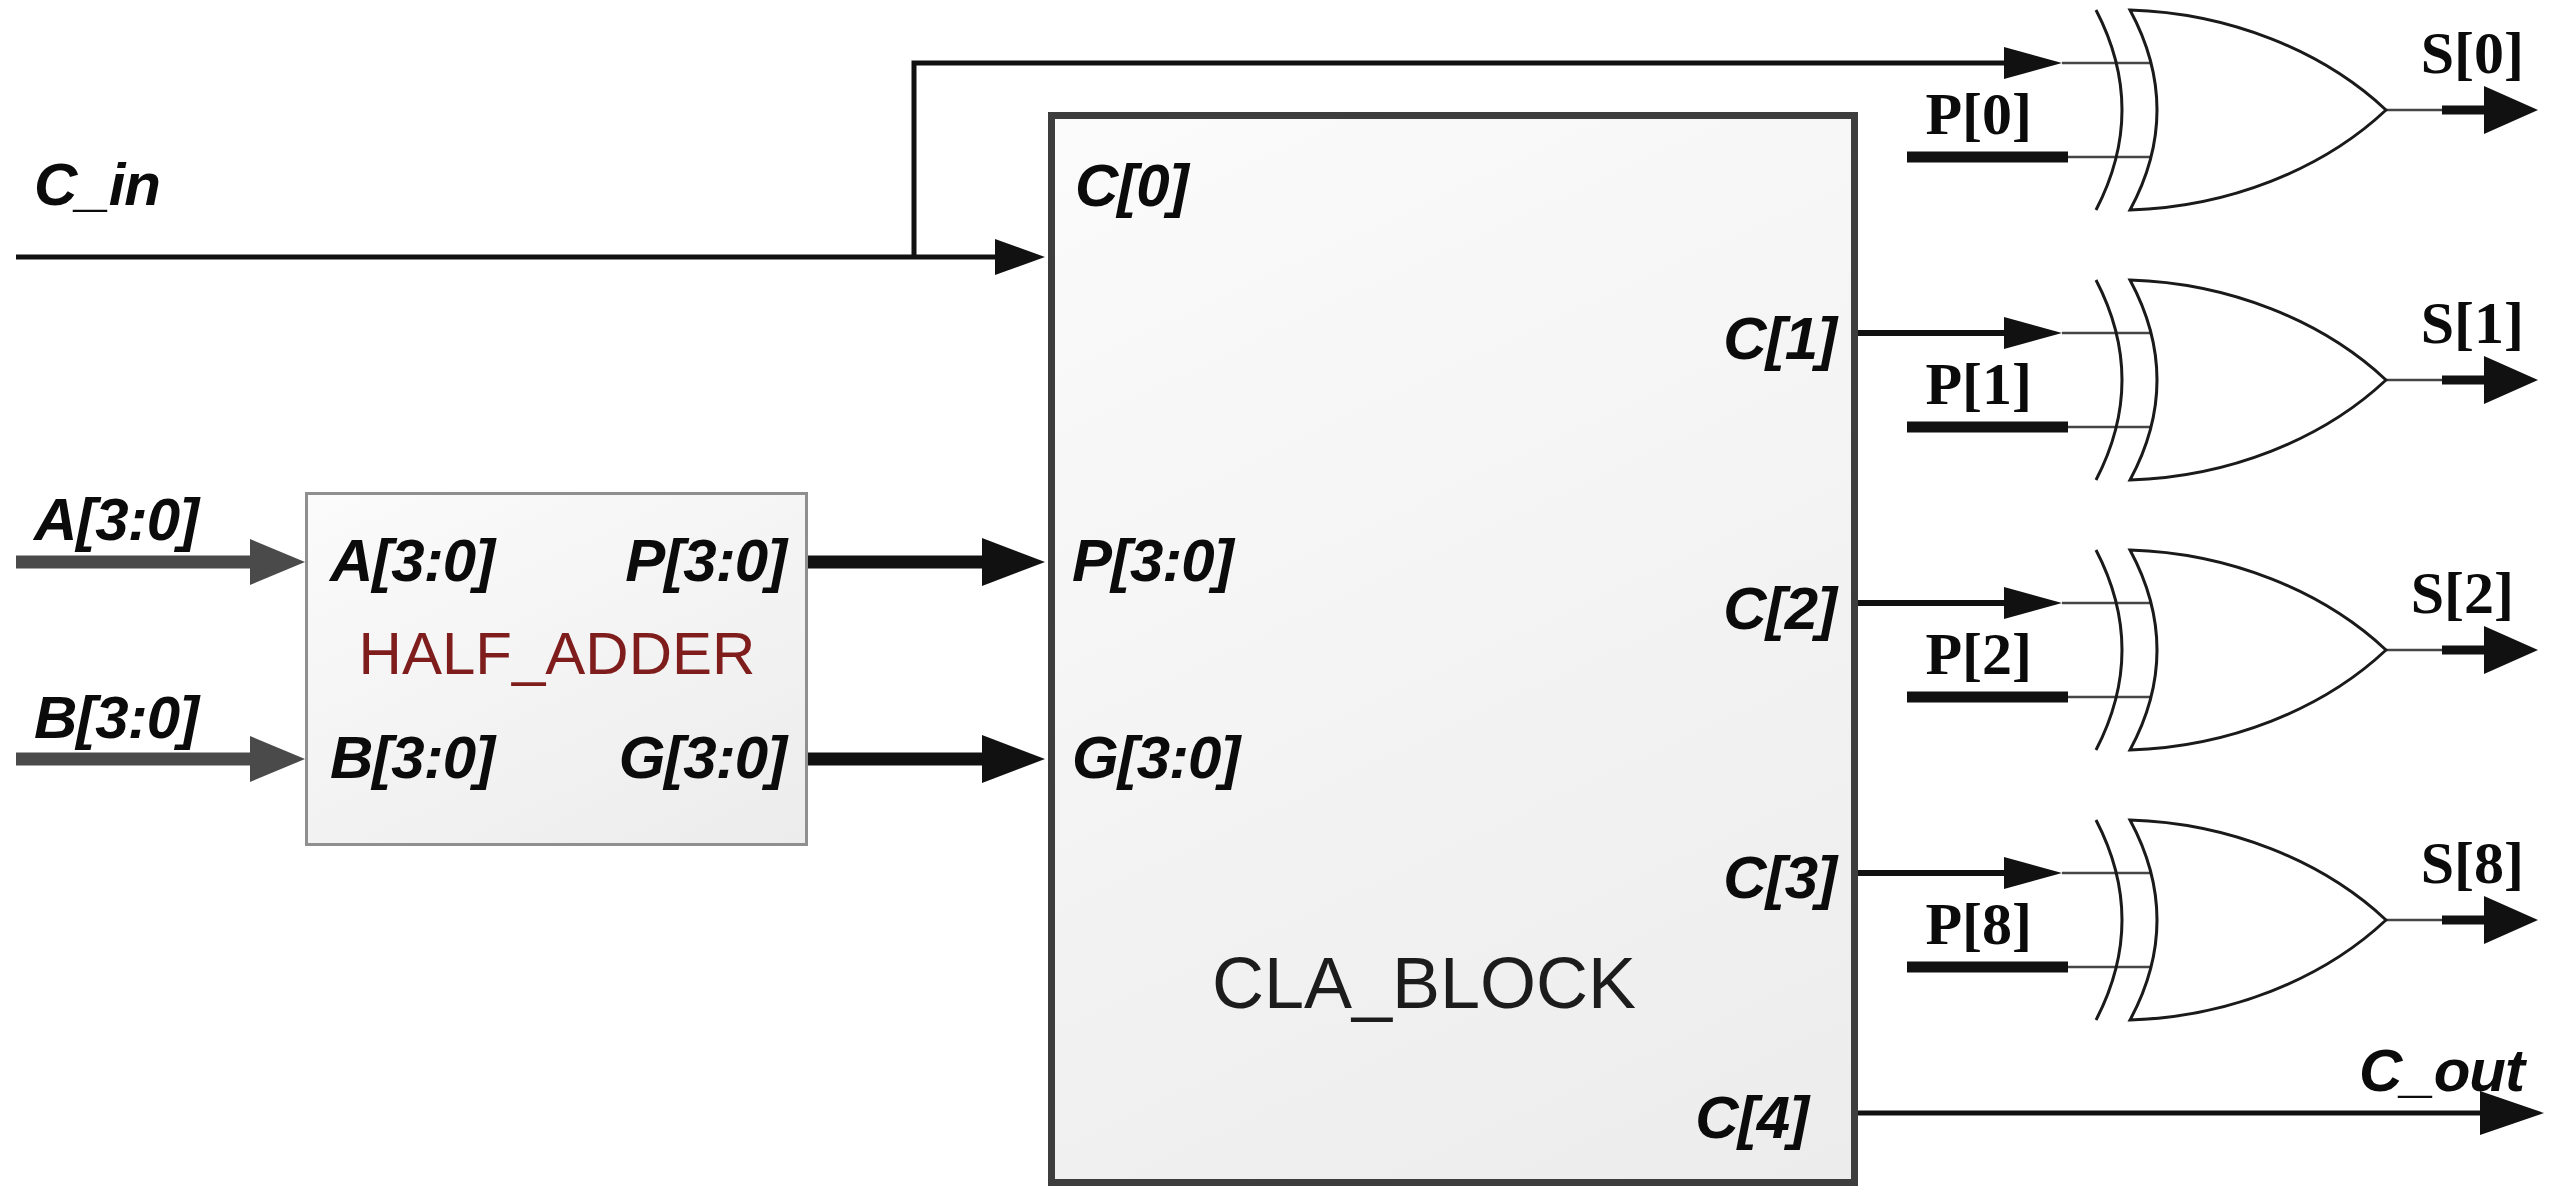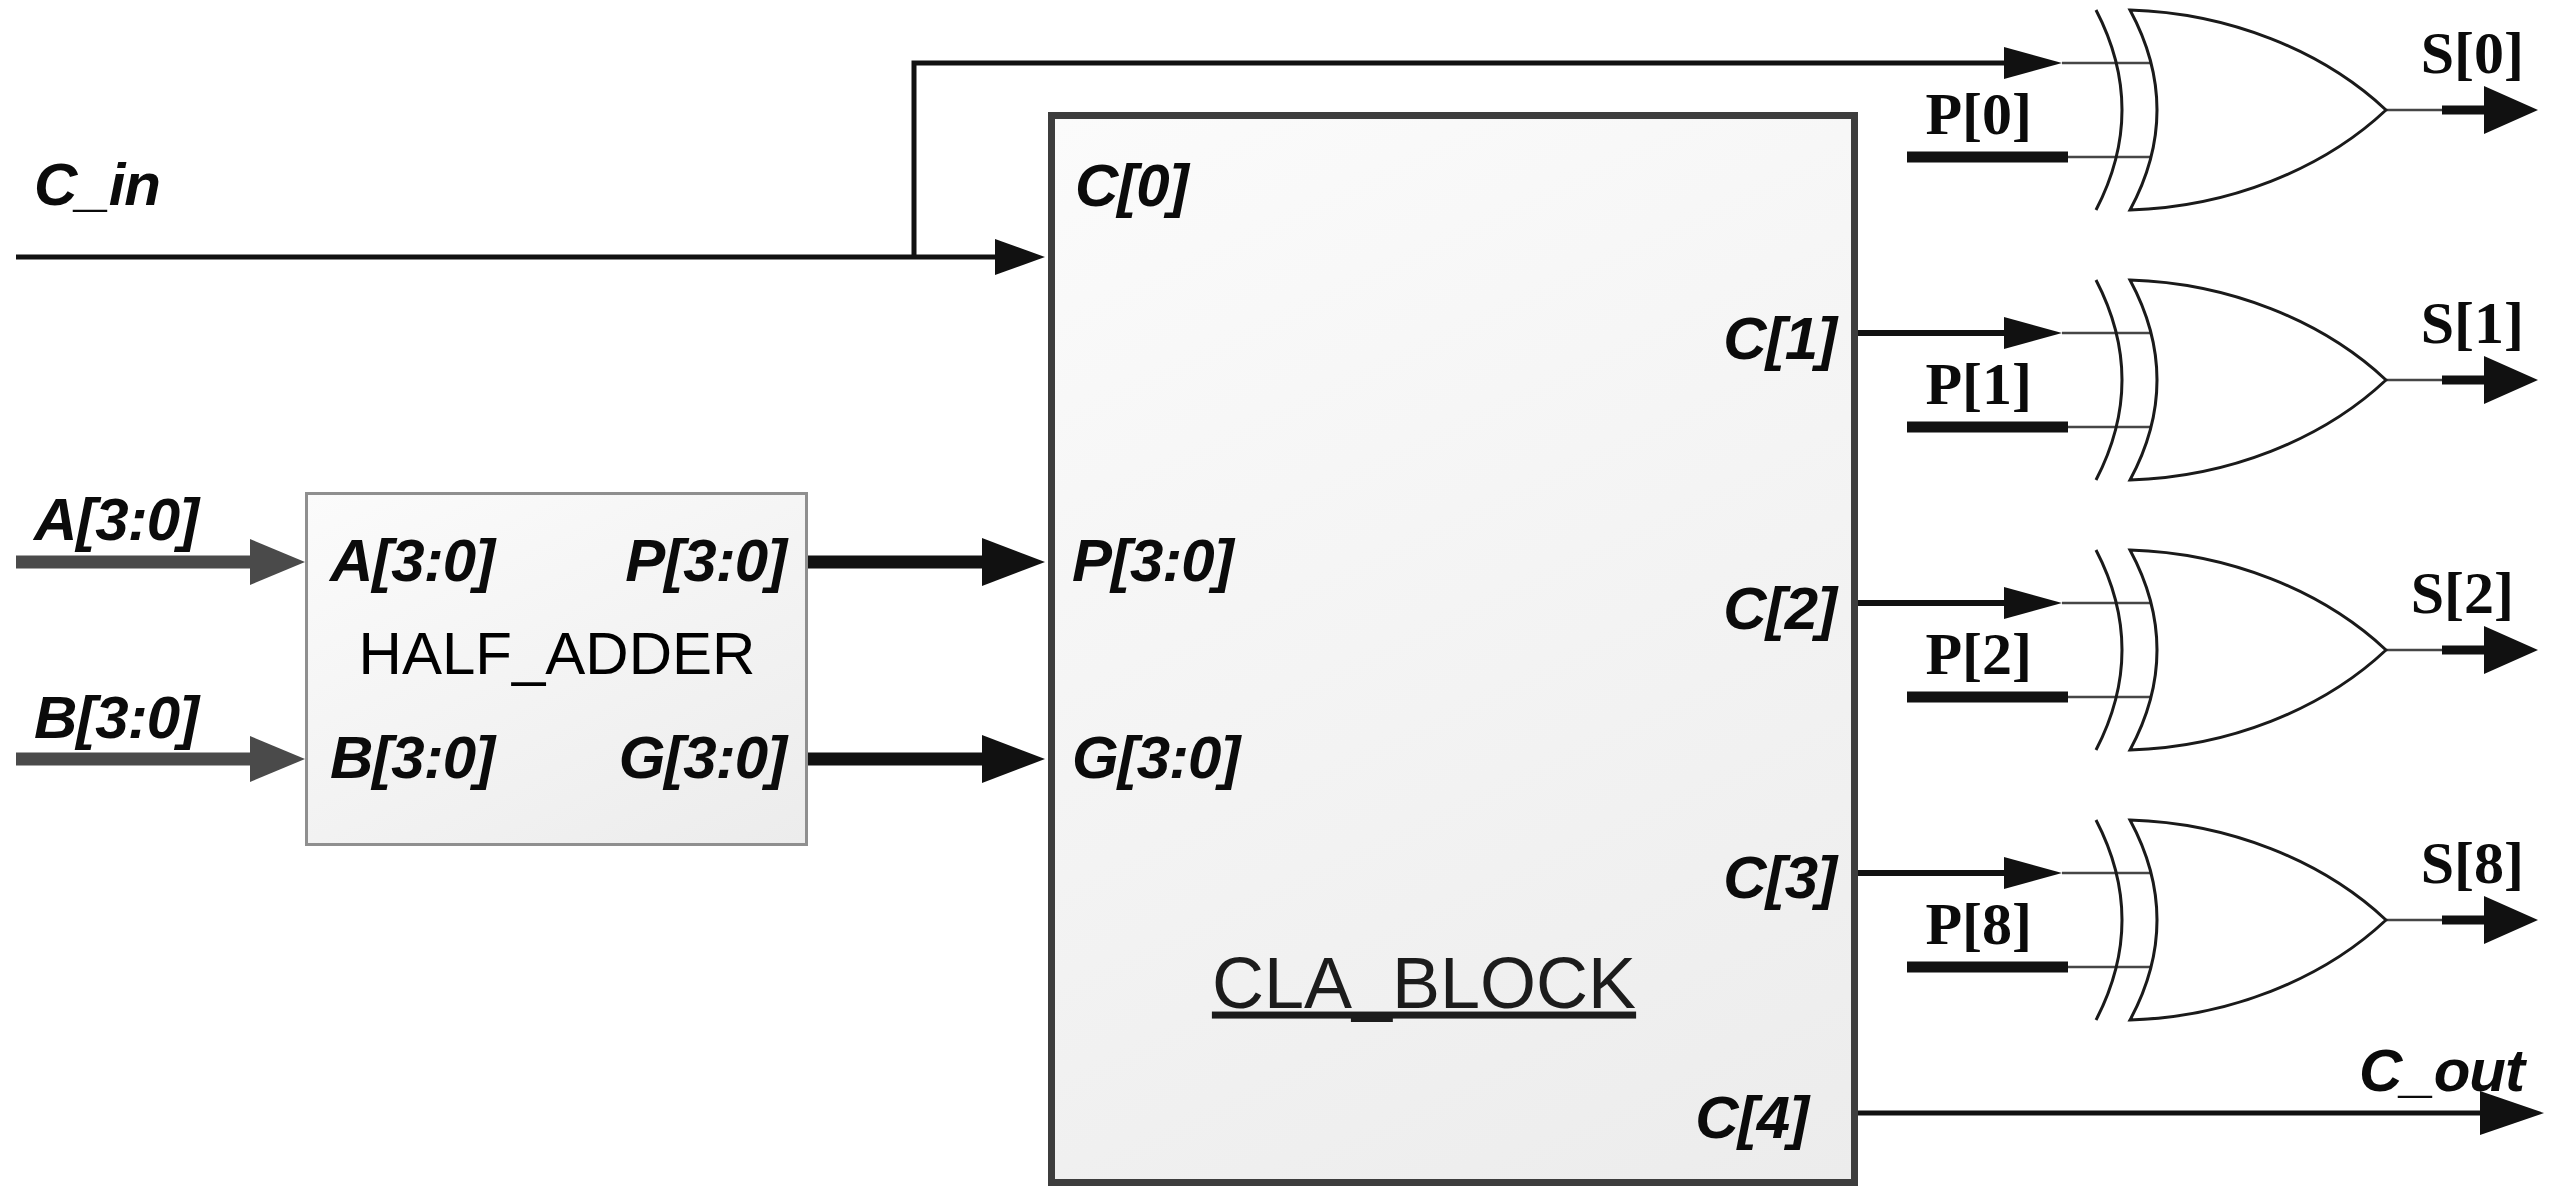--- a/index.html
+++ b/index.html
@@ -17,22 +17,22 @@
   .w{stroke:var(--wire,#111);fill:none;}
   .wh{fill:var(--wire,#111);stroke:none;}
   .bus{stroke:var(--bus-arrow,#4a4a4a);fill:none;}
   .bus-h{fill:var(--bus-arrow,#4a4a4a);stroke:none;}
   .stub{stroke:var(--stub,#464646);stroke-width:2.5;fill:none;}
   .gate-arc{fill:none;stroke:var(--gate-stroke,#1a1a1a);stroke-width:3;}
   .gate-body{fill:#ffffff;stroke:var(--gate-stroke,#1a1a1a);stroke-width:3;}
   .label{position:absolute;z-index:3;line-height:1;white-space:nowrap;color:var(--text,#0b0b0b);}
   .sans-b{font-weight:bold;font-size:60px;letter-spacing:-1px;font-style:italic;}
   .serif-b{font-family:"Liberation Serif",serif;font-weight:bold;font-size:60px;}
-  .title-sm{font-size:60px;color:#000000;}
-  .title-lg{font-size:72px;color:#1c1c1c;text-decoration:underline;}
+  .title-sm{font-size:60px;color:#7f1d1d;}
+  .title-lg{font-size:72px;color:#1c1c1c;}
   .vc{transform:translateY(-52%);}
   .cc{transform:translate(-50%,-52%);}
 </style>
 </head>
 <body>
 
 <div class="block half-adder-box"></div>
 <div class="block cla-box"></div>
 
 <svg class="wiring" width="2560" height="1196" viewBox="0 0 2560 1196">

